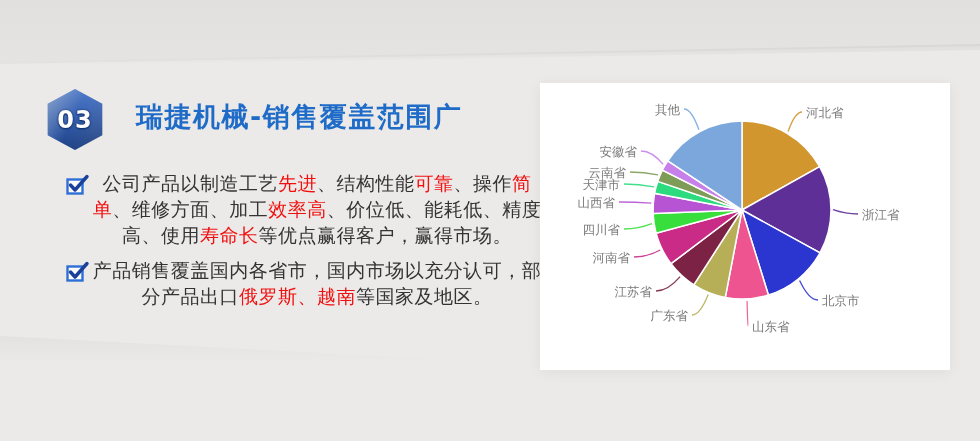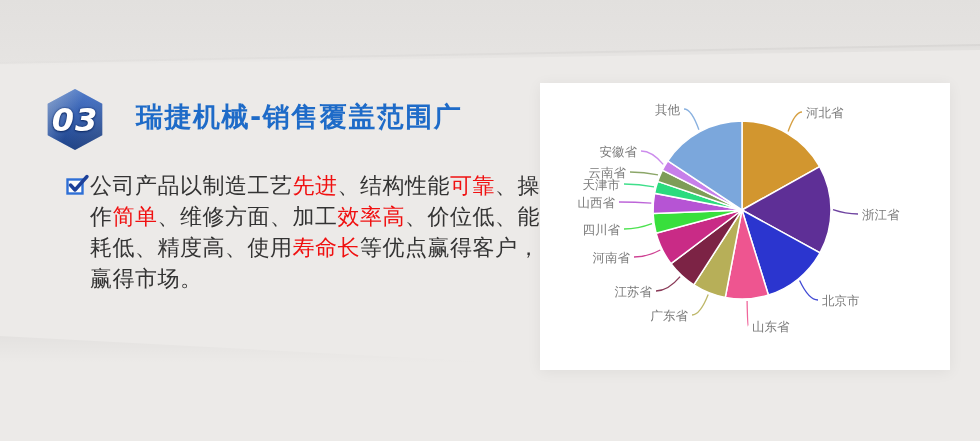--- a/index.html
+++ b/index.html
@@ -32,35 +32,34 @@
     clip-path:polygon(50% 0,94% 24%,94% 76%,50% 100%,6% 76%,6% 24%);
     background:linear-gradient(135deg,#5E92E6 0%,#2F64C8 45%,#123578 100%);
     display:flex;align-items:center;justify-content:center;
   }
   .badge:before{
     content:"";position:absolute;inset:0;
     background:linear-gradient(115deg,rgba(255,255,255,0.40),rgba(255,255,255,0) 48%),
                linear-gradient(250deg,rgba(255,255,255,0.18),rgba(0,0,0,0.22) 80%);
   }
   .badge-num{
-    position:relative;color:#fff;font-size:32px;font-weight:bold;
+    position:relative;color:#fff;font-size:24px;font-weight:bold;
     text-shadow:0 1px 2px #0D2A66, 0 0 2px #0D2A66;
     letter-spacing:1px;
-    font-style:italic;
   }
   .title{
     position:absolute;left:136px;top:99px;
     font-size:27px;font-weight:bold;color:#1E6BC8;letter-spacing:1.5px;
   }
   
   .bullets{position:absolute;left:66px;top:170px;width:478px;}
   .bullet{display:flex;align-items:flex-start;margin-bottom:9px;}
   .checkbox{flex:0 0 24px;width:24px;height:24px;margin-top:4px;}
   .bullet-text{
-    font-size:22px;line-height:31px;color:#333;letter-spacing:0.5px;
+    font-size:19px;line-height:26px;color:#333;letter-spacing:0.5px;text-align:center;
   }
   .bullet-text .red{color:#F01010;}
   
   .panel{
     position:absolute;left:540px;top:83px;width:410px;height:287px;
     background:#FFFFFF;box-shadow:0 2px 14px rgba(0,0,0,0.06);
   }
   .panel svg{display:block;}
 </style>
 </head>
@@ -76,20 +75,27 @@
 
 <div class="title">瑞捷机械-销售覆盖范围广</div>
 
 <div class="bullets">
   <div class="bullet">
     <svg class="checkbox" viewBox="0 0 24 24">
       <rect x="1.5" y="5.5" width="15" height="14" fill="#FDFDFD" stroke="#2E6FD6" stroke-width="2.4"></rect>
       <path d="M4.5 11 L9 16 L21 2.5" fill="none" stroke="#1C4099" stroke-width="3.4" stroke-linecap="round" stroke-linejoin="round"></path>
     </svg>
     <div class="bullet-text"><span>公司产品以制造工艺</span><span class="red">先进</span><span>、结构性能</span><span class="red">可靠</span><span>、操作</span><span class="red">简单</span><span>、维修方面、加工</span><span class="red">效率高</span><span>、价位低、能耗低、精度高、使用</span><span class="red">寿命长</span><span>等优点赢得客户，赢得市场。</span></div>
+  </div>
+  <div class="bullet">
+    <svg class="checkbox" viewBox="0 0 24 24">
+      <rect x="1.5" y="5.5" width="15" height="14" fill="#FDFDFD" stroke="#2E6FD6" stroke-width="2.4"></rect>
+      <path d="M4.5 11 L9 16 L21 2.5" fill="none" stroke="#1C4099" stroke-width="3.4" stroke-linecap="round" stroke-linejoin="round"></path>
+    </svg>
+    <div class="bullet-text"><span>产品销售覆盖国内各省市，国内市场以充分认可，部分产品出口</span><span class="red">俄罗斯、越南</span><span>等国家及地区。</span></div>
   </div>
 </div>
 
 <div class="panel">
   <svg width="410" height="287" viewBox="0 0 410 287">
       <path d="M 202 127 L 202.0 38.0 A 89 89 0 0 1 279.7 83.6 Z" fill="#D2962F" stroke="#fff" stroke-width="1.5"></path>
       <path d="M 248.1 48.5 Q 255.0 29 262 29" fill="none" stroke="#D2962F" stroke-width="1.3" opacity="0.9"></path>
       <text x="266" y="33.5" text-anchor="start" fill="#7A7A7A" font-size="12.5">河北省</text>
       <path d="M 202 127 L 279.7 83.6 A 89 89 0 0 1 280.0 169.9 Z" fill="#5E2F96" stroke="#fff" stroke-width="1.5"></path>
       <path d="M 293.0 126.7 Q 305.5 131 318 131" fill="none" stroke="#5E2F96" stroke-width="1.3" opacity="0.9"></path>

